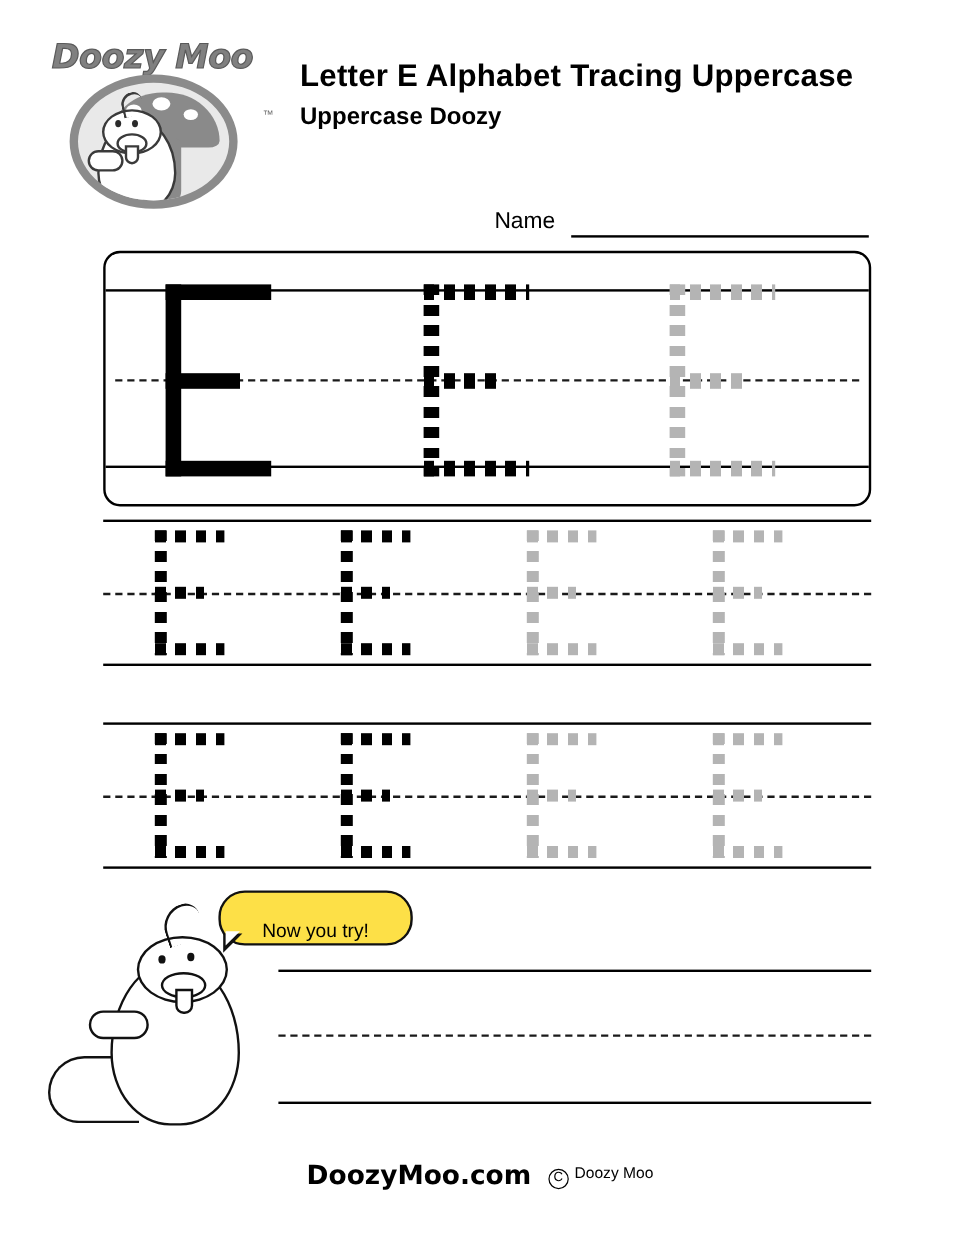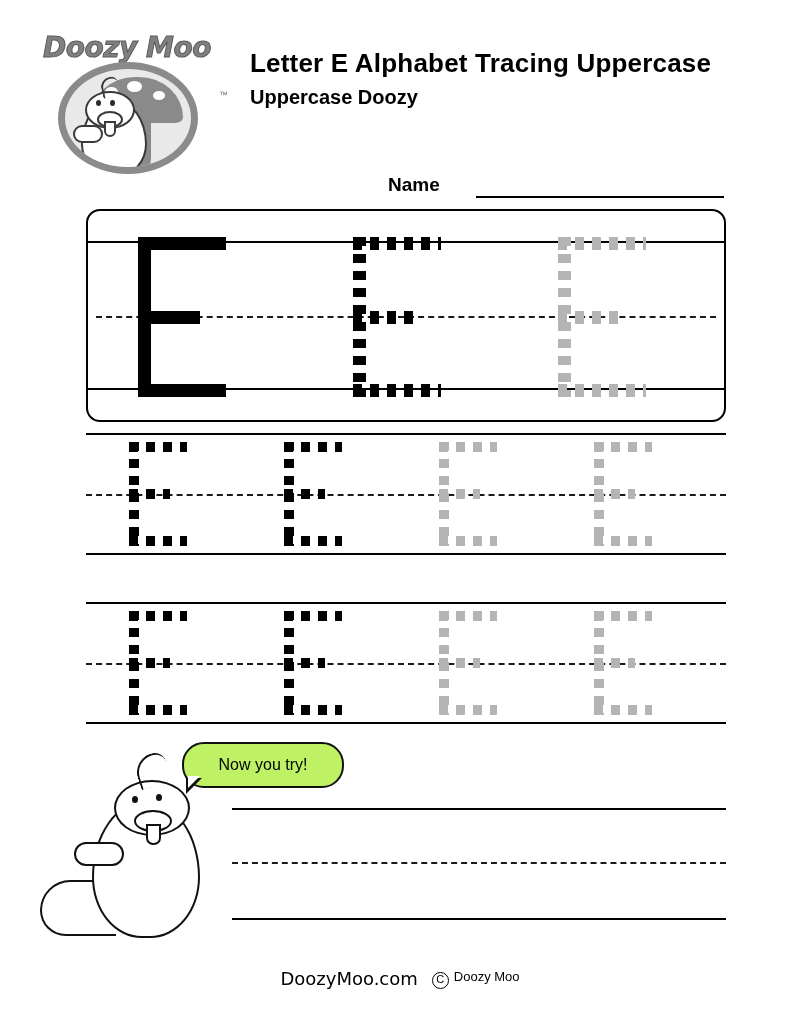--- a/index.html
+++ b/index.html
@@ -169,24 +169,24 @@
     position: absolute;
     left: 250px;
     top: 86px;
     font-size: 20px;
     font-weight: bold;
   }
 
   
   .name-label {
     position: absolute;
-    left: 388px;
+    left: 412px;
     top: 174px;
     font-size: 19px;
-    font-weight: bold;
+    font-weight: normal;
   }
   .name-rule {
     position: absolute;
     left: 476px;
     top: 196px;
     width: 248px;
     height: 0;
     border-top: 2px solid #000;
   }
 
@@ -364,23 +364,23 @@
     background: transparent;
   }
   .bubble {
     position: absolute;
     left: 182px;
     top: 742px;
     width: 158px;
     height: 42px;
     border: 2px solid #111;
     border-radius: 22px;
-    background: #bef264;
+    background: #fde047;
     display: flex;
-    align-items: center;
+    align-items: flex-end;
     justify-content: center;
     font-size: 16px;
   }
   .bubble-tail {
     position: absolute;
     left: 186px;
     top: 778px;
     width: 0; height: 0;
     border-top: 16px solid #111;
     border-right: 16px solid transparent;
@@ -409,22 +409,22 @@
   
   .footer {
     position: absolute;
     left: 0;
     top: 968px;
     width: 100%;
     text-align: center;
     font-size: 0;
   }
   .footer-site {
-    font-size: 18px;
-    font-weight: normal;
+    font-size: 22px;
+    font-weight: bold;
     font-family: "DejaVu Sans", sans-serif;
     vertical-align: middle;
   }
   .footer-copy {
     font-size: 13px;
     margin-left: 14px;
     vertical-align: middle;
   }
   .copy-mark {
     display: inline-block;

